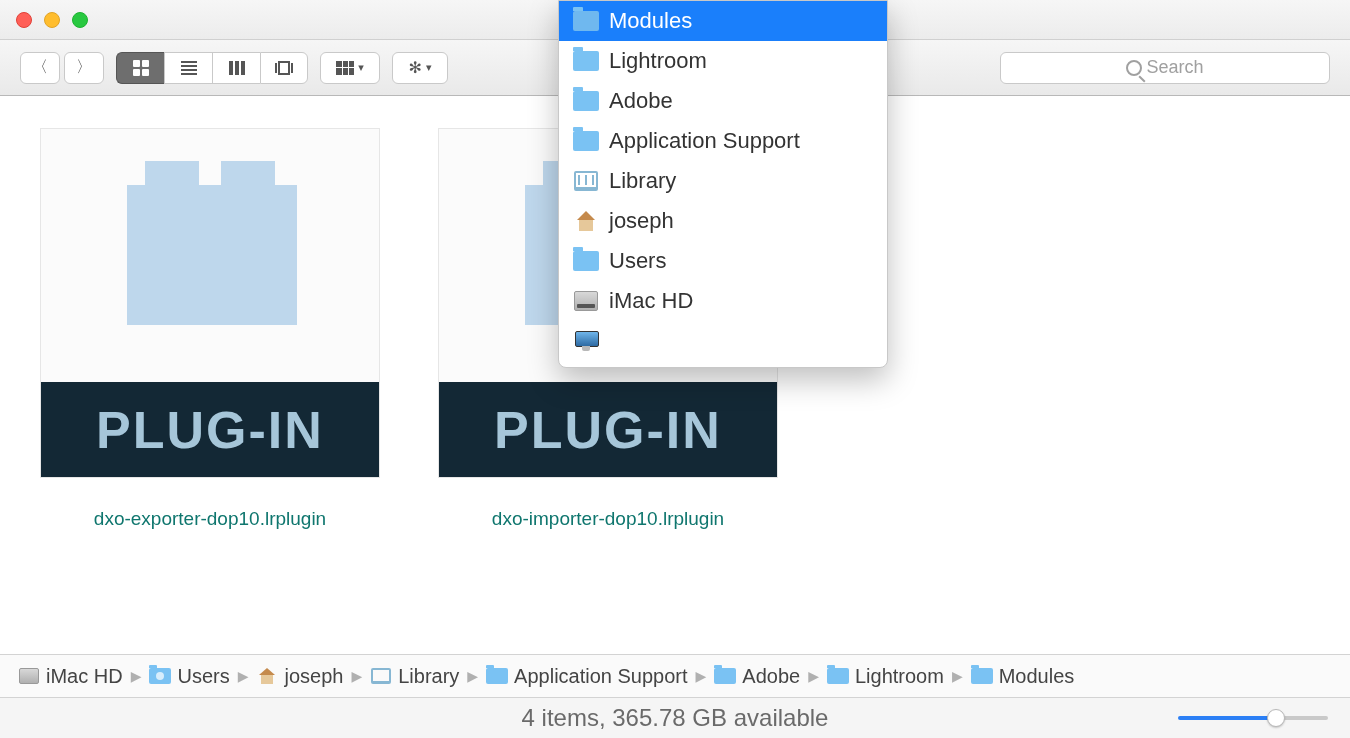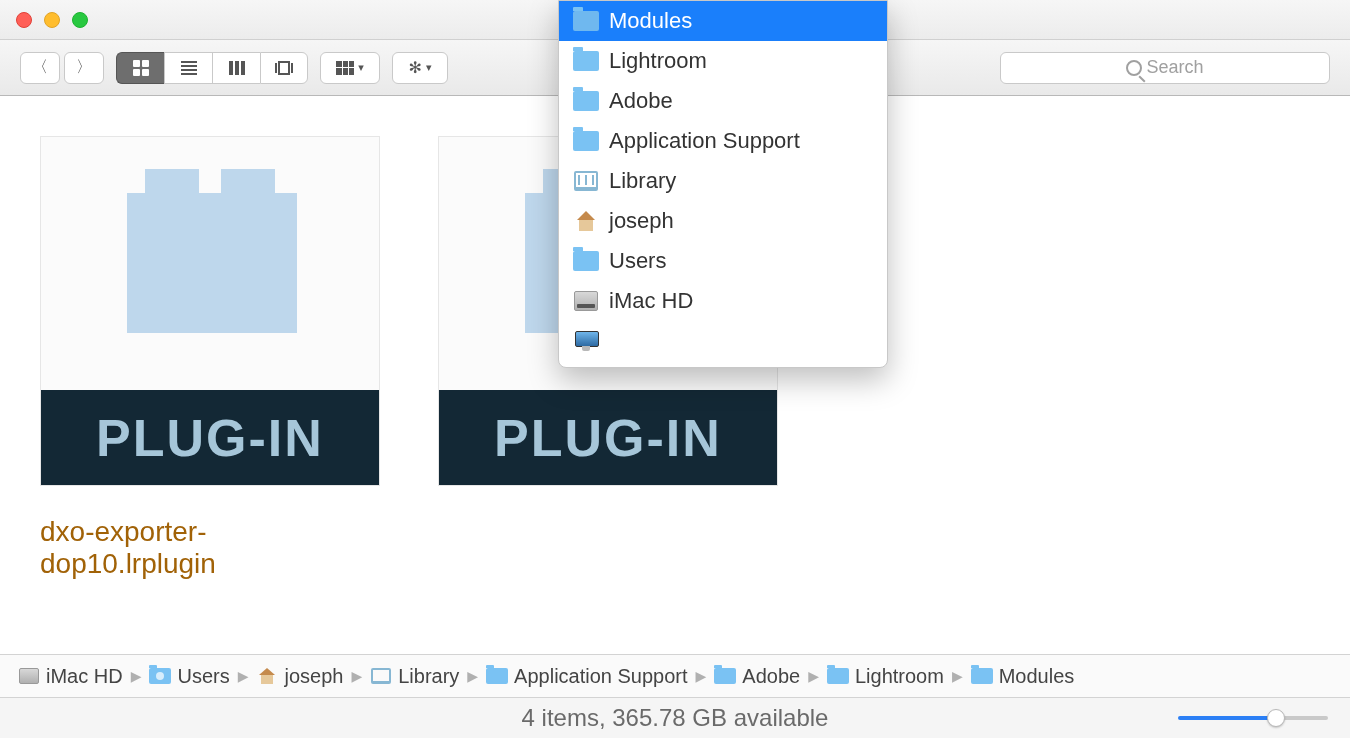--- a/index.html
+++ b/index.html
@@ -41,28 +41,28 @@
   .icon-col span { flex:1; background: currentColor; }
   .icon-cover { width:18px; height:14px; display:flex; align-items:center; gap:1px; }
   .icon-cover span:nth-child(1),.icon-cover span:nth-child(3){ width:2px; height:10px; background:currentColor; }
   .icon-cover span:nth-child(2){ flex:1; height:14px; border:2px solid currentColor; }
 
   .icon-group-small { width:18px; height:14px; display:grid; grid-template-columns:repeat(3,1fr); grid-template-rows:repeat(2,1fr); gap:1px; }
   .icon-group-small span { background: currentColor; }
 
   
   .content { position: relative; height: 548px; background: #fff; padding: 32px 40px; display: flex; gap: 58px; align-items: flex-start; }
-  .file-item { display: flex; flex-direction: column; align-items: center; width: 340px; margin-top: 8px; }
+  .file-item { display: flex; flex-direction: column; align-items: center; width: 340px; }
   .plugin-icon { width: 340px; height: 350px; background: #fbfbfb; border: 1px solid #e6e6e6; position: relative; overflow:hidden; }
   .plugin-icon .lego { position:absolute; top:56px; left:86px; width:170px; height:140px; background:#bed7ec; }
   .plugin-icon .lego::before, .plugin-icon .lego::after { content:""; position:absolute; top:-24px; width:54px; height:24px; background:#bed7ec; }
   .plugin-icon .lego::before { left:18px; }
   .plugin-icon .lego::after { left:94px; }
   .plugin-band { position:absolute; bottom:0; left:0; right:0; height:95px; background:#132835; display:flex; align-items:center; justify-content:center; color:#a6c6d9; font-size:52px; font-weight:700; letter-spacing:2px; font-family: Arial, sans-serif; }
-  .file-label { margin-top: 30px; font-size: 28px; color: #a16207; text-align: left; }
+  .file-label { margin-top: 30px; font-size: 19px; color: #0f766e; text-align: left; }
 
   
   .popover { position: absolute; top: 0; left: 558px; width: 330px; background: #fff; border: 1px solid #c8c8c8; border-radius: 0 0 8px 8px; box-shadow: 0 12px 30px rgba(0,0,0,0.25); padding-bottom: 6px; overflow:hidden; z-index:50; }
   .pop-item { display: flex; align-items: center; gap: 10px; padding: 4px 14px; height: 40px; font-size: 22px; color: #333; cursor: pointer; }
   .pop-item.selected { background: #1a7ffb; color: #fff; }
   .pop-icon { width: 26px; height: 22px; display:flex; align-items:center; justify-content:center; }
   .folder-glyph { width:26px; height:20px; background: #7ac2f3; border-radius: 2px; position: relative; }
   .folder-glyph::before { content:""; position:absolute; top:-4px; left:0; width:10px; height:4px; background:#7ac2f3; border-radius:1px 1px 0 0; }
   .pop-item.selected .folder-glyph { background:#6fb8ef; }
   .library-glyph { width:24px; height:20px; border:2px solid #87b7d3; border-bottom-width:4px; border-radius:2px; display:flex; align-items:flex-end; justify-content:space-around; padding-bottom:2px; }
@@ -198,20 +198,21 @@
       <div class="lego"></div>
       <div class="plugin-band">PLUG-IN</div>
     </div>
     <div class="file-label">dxo-exporter-dop10.lrplugin</div>
   </div>
   <div class="file-item">
     <div class="plugin-icon">
       <div class="lego"></div>
       <div class="plugin-band">PLUG-IN</div>
     </div>
+    <div class="file-label">dxo-importer-dop10.lrplugin</div>
   </div>
 </div>
 
 <div class="popover">
   <div class="pop-item selected">
     <span class="pop-icon">
         <span class="folder-glyph"></span>
       </span>
     <span>Modules</span>
   </div>

